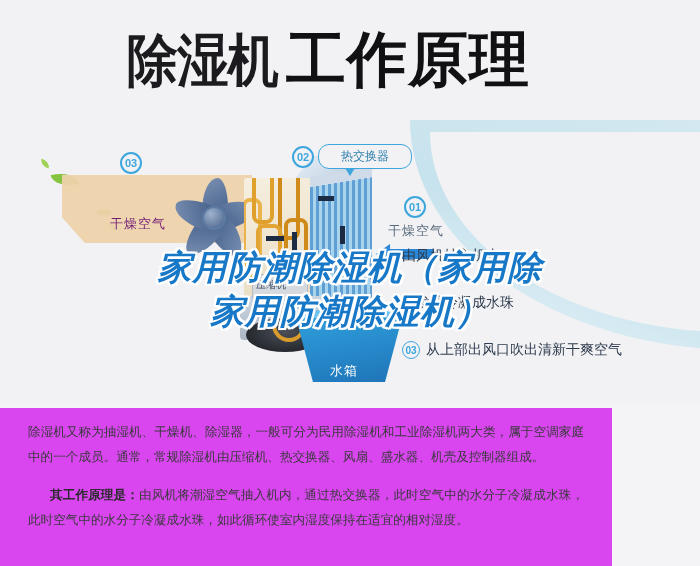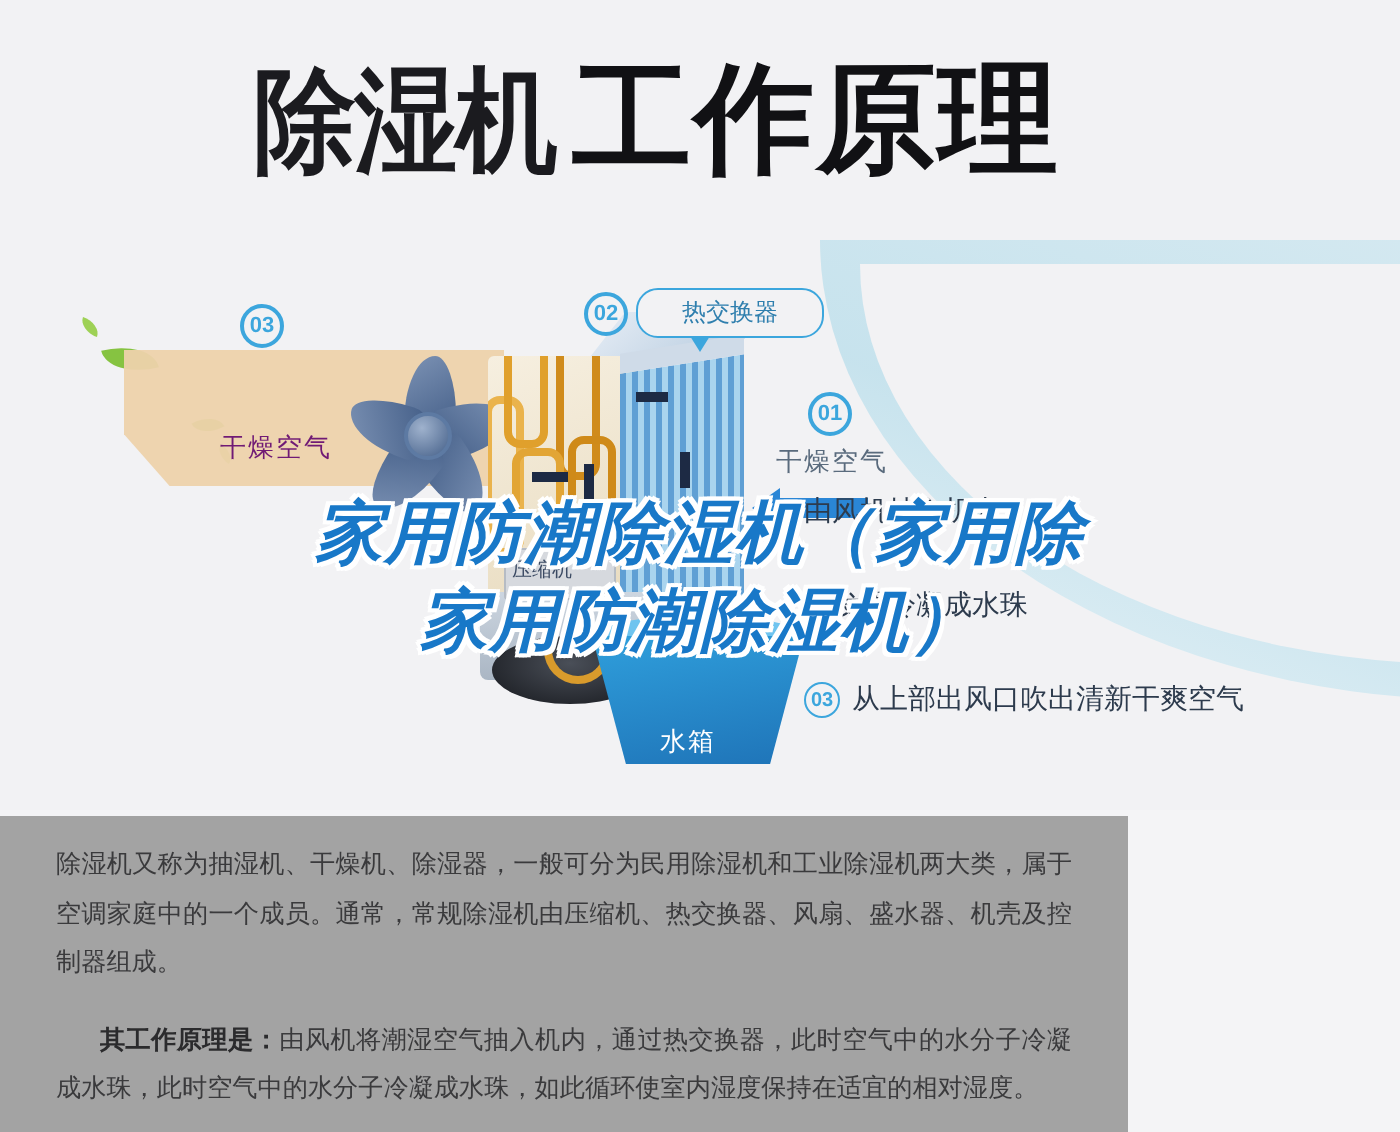--- a/index.html
+++ b/index.html
@@ -265,22 +265,22 @@
     -webkit-text-stroke: 3px #ffffff;
     paint-order: stroke fill;
     text-shadow:
       2px 0 0 #fff, -2px 0 0 #fff, 0 2px 0 #fff, 0 -2px 0 #fff,
       2px 2px 0 #fff, -2px -2px 0 #fff, 2px -2px 0 #fff, -2px 2px 0 #fff;
   }
   .overlay-text .ln { display: block; }
 
   
   .body-copy {
-    position: absolute; left: 0; top: 408px; width: 564px; height: 158px;
-    background: #a3a3a3;
+    position: absolute; left: 0; top: 408px; width: 612px; height: 158px;
+    background: #d946ef;
     padding: 12px 28px 0 28px;
   }
   .para {
     font-size: 12.6px;
     color: #3a3a3c;
     line-height: 1.95;
     margin-bottom: 14px;
     text-align: justify;
   }
   .para .lead { font-weight: bold; color: #2b2b2d; margin-left: 22px; }

